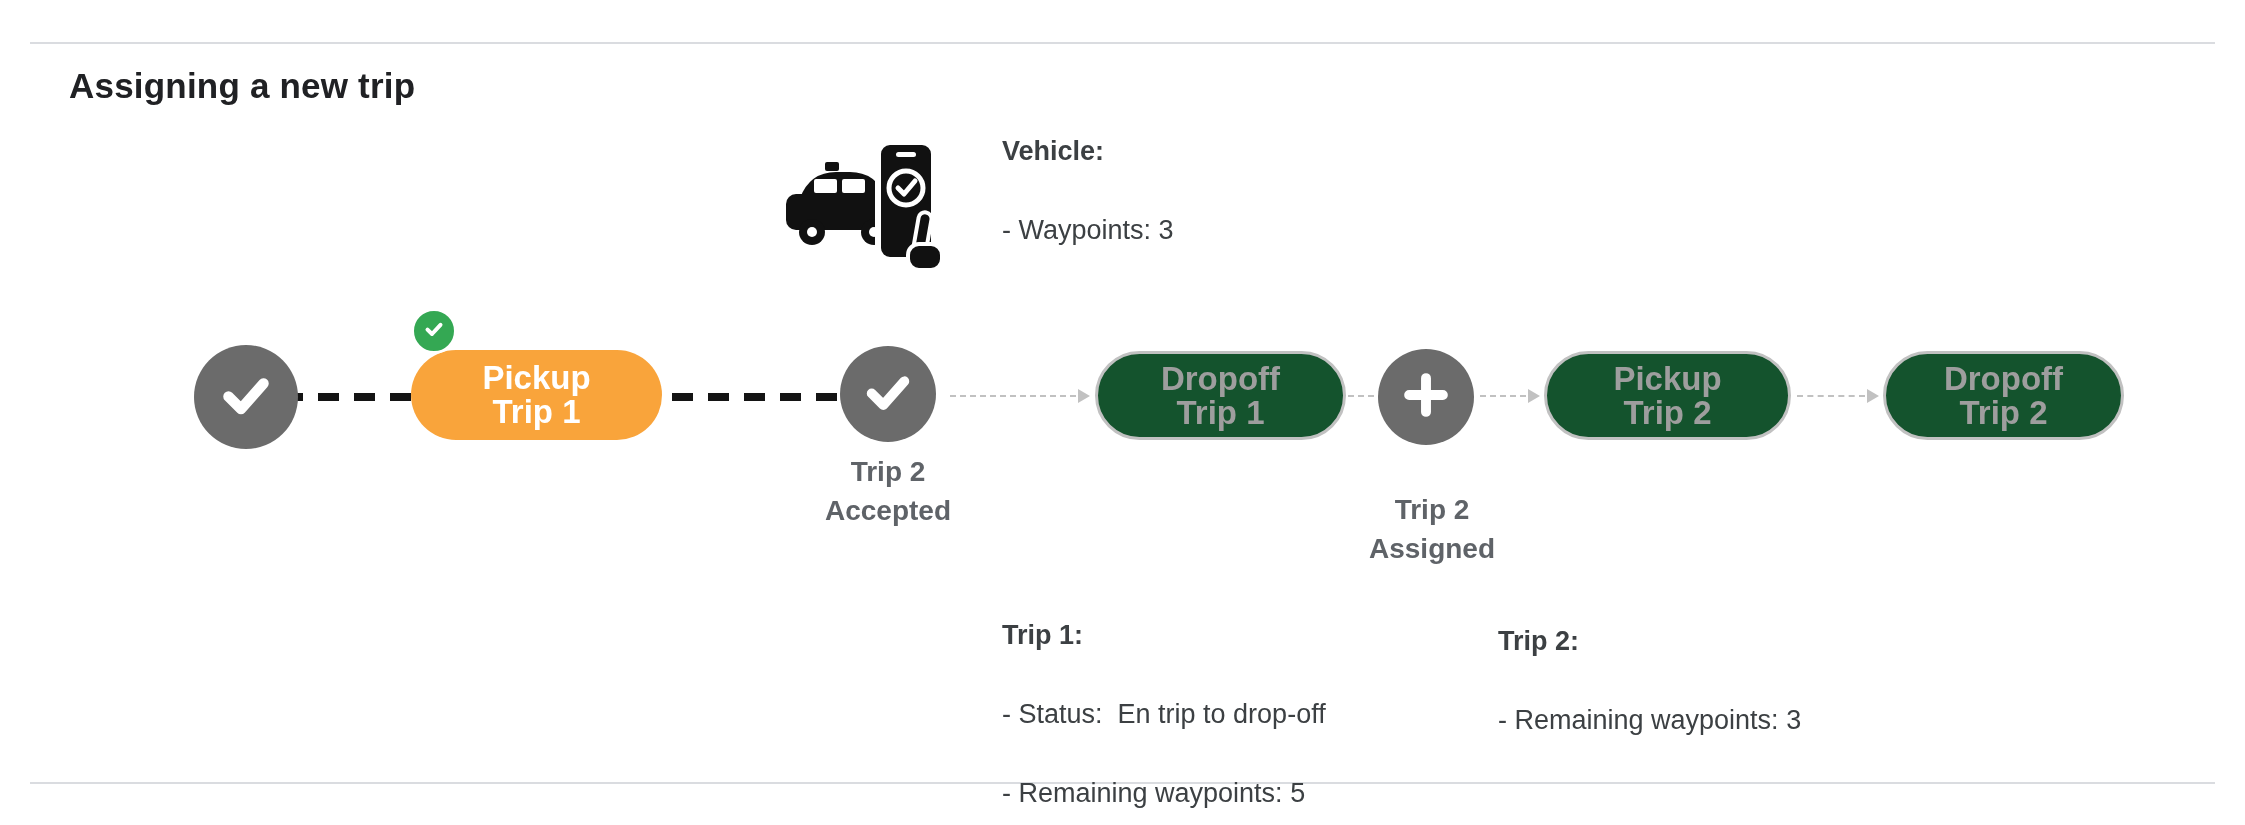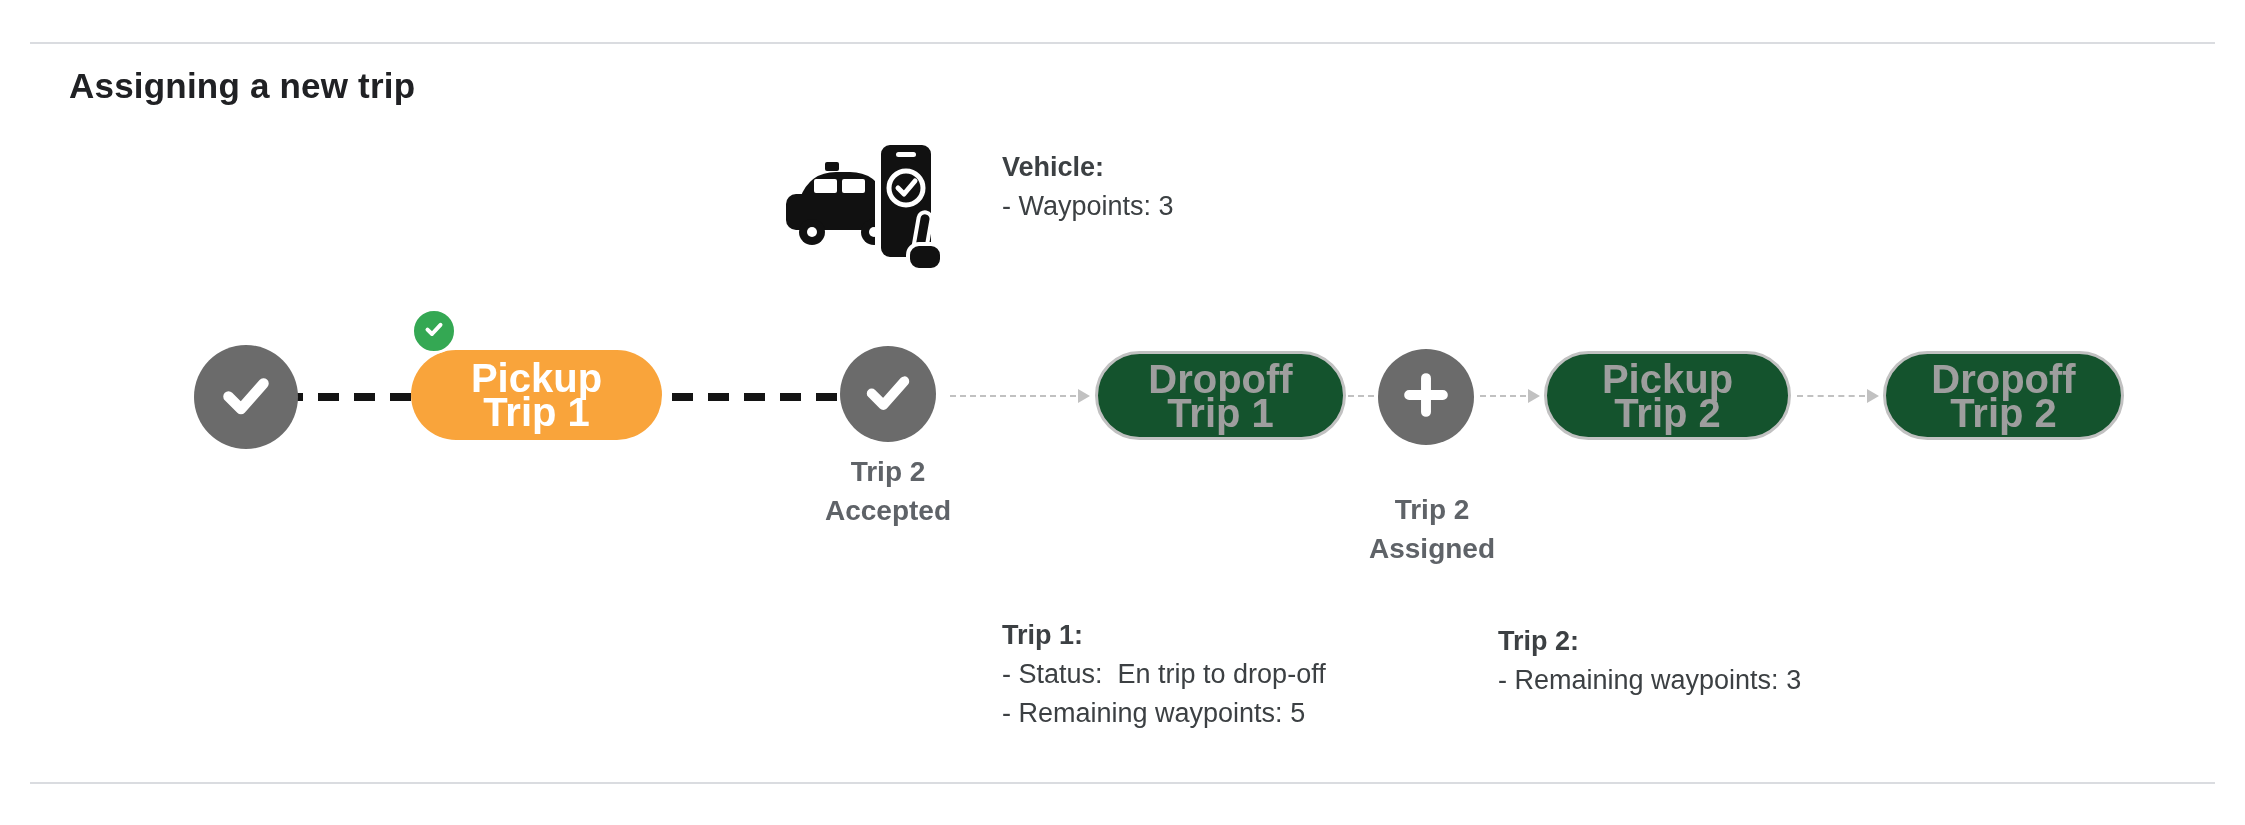--- a/index.html
+++ b/index.html
@@ -85,21 +85,21 @@
     z-index: 2;
   }
   .pill {
     position: absolute;
     border-radius: 50px;
     display: flex;
     flex-direction: column;
     align-items: center;
     justify-content: center;
     font-weight: 700;
-    font-size: 40px;
+    font-size: 33px;
     line-height: 34px;
     text-align: center;
     z-index: 2;
     box-sizing: border-box;
   }
   .pill.active {
     background: var(--accent-orange);
     color: #ffffff;
   }
   .pill.inactive {
@@ -129,21 +129,21 @@
     z-index: 2;
   }
   .info {
     position: absolute;
     font-size: 27px;
     line-height: 39px;
     color: var(--text-dark);
     z-index: 2;
   }
   .info-heading { font-weight: 700; }
-  .info-line { white-space: pre-wrap; }
+  .info-line { white-space: pre-wrap; margin-top: 40px; }
   .vehicle-icon {
     position: absolute;
     left: 778px;
     top: 128px;
     width: 172px;
     height: 152px;
     z-index: 2;
   }
 </style>
 </head>
@@ -171,21 +171,21 @@
       <rect x="118" y="24" width="20" height="5" rx="2.5" fill="#fff"></rect>
       <circle cx="128" cy="60" r="17" fill="none" stroke="#fff" stroke-width="5"></circle>
       <path d="M120 60 l6 6 l11 -13" fill="none" stroke="#fff" stroke-width="5" stroke-linecap="round" stroke-linejoin="round"></path>
       <g stroke="#fff" stroke-width="4" fill="#111">
         <rect x="138" y="84" width="13" height="42" rx="6.5" transform="rotate(10 144 105)"></rect>
         <rect x="130" y="116" width="34" height="26" rx="11"></rect>
       </g>
     </svg>
   </div>
 
-  <div class="info" style="left:1002px; top:148px;">
+  <div class="info" style="left:1002px; top:132px;">
     <div class="info-heading">Vehicle:</div>
     <div class="info-line">- Waypoints: 3</div>
   </div>
 
   <div class="route-active" style="left:246px; top:393px; width:180px;"></div>
   <div class="route-active" style="left:600px; top:393px; width:288px;"></div>
 
   <div class="node" style="left:194px; top:345px; width:104px; height:104px;">
     <span>
       <svg viewBox="0 0 24 24" width="60" height="60">

